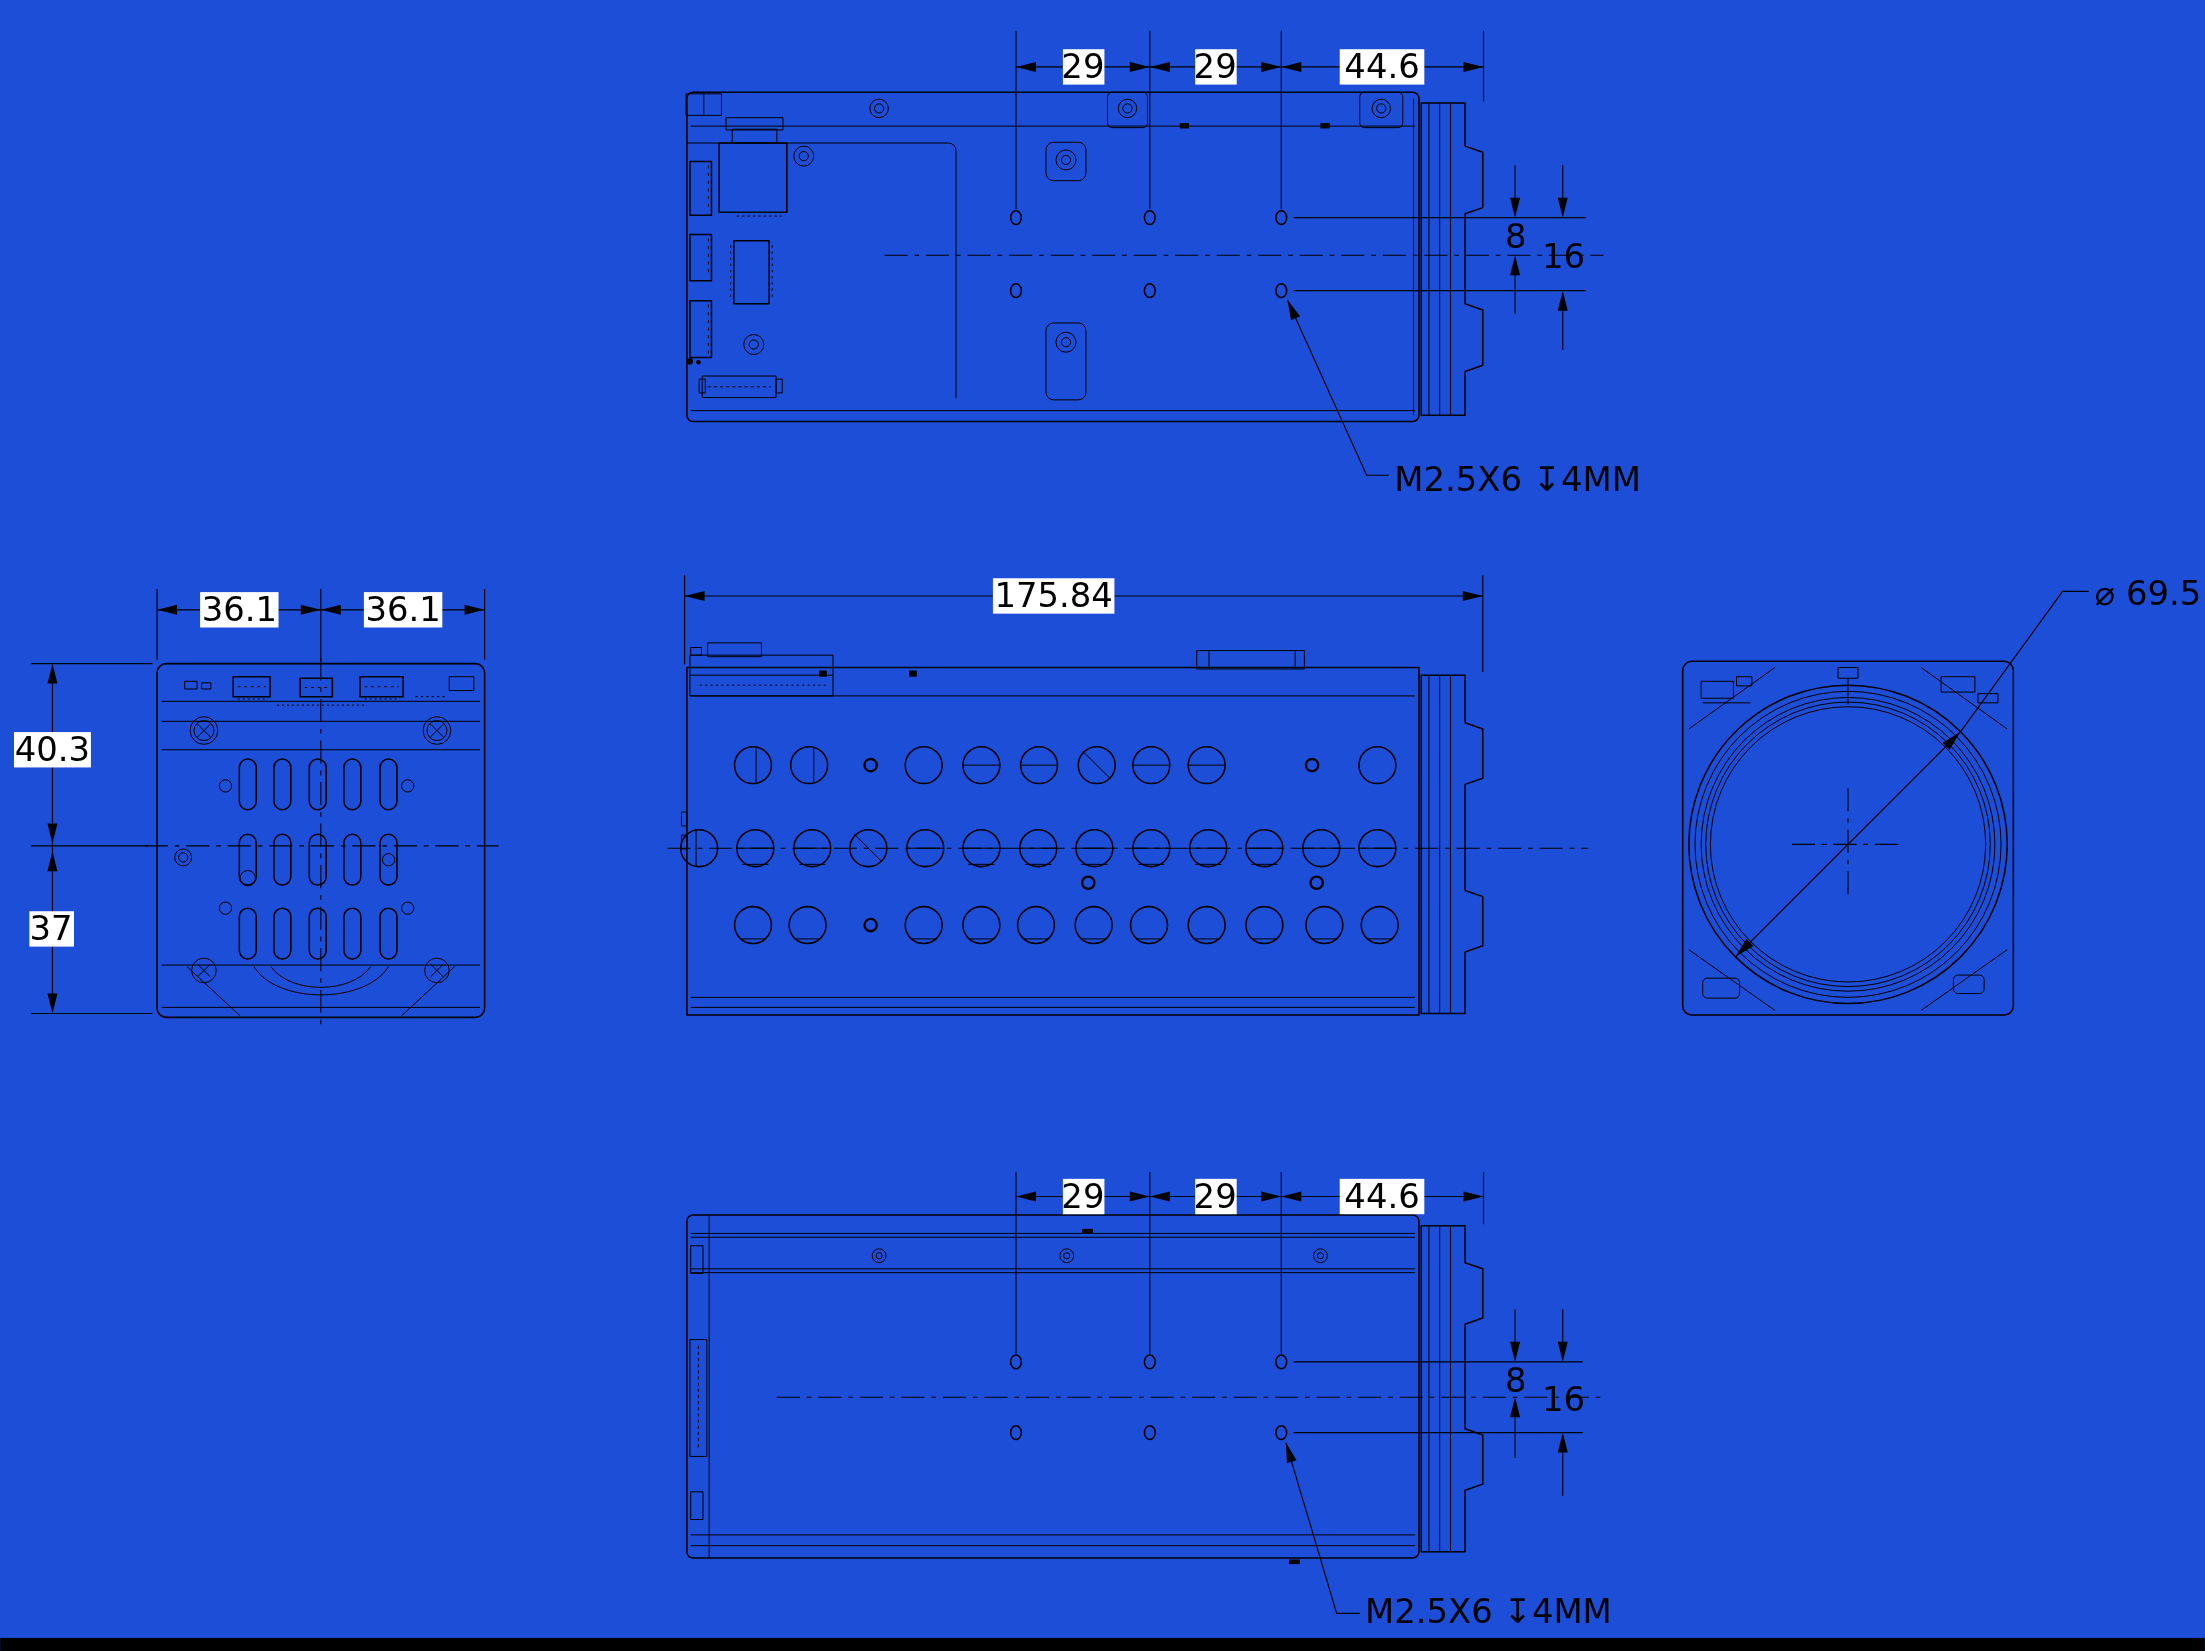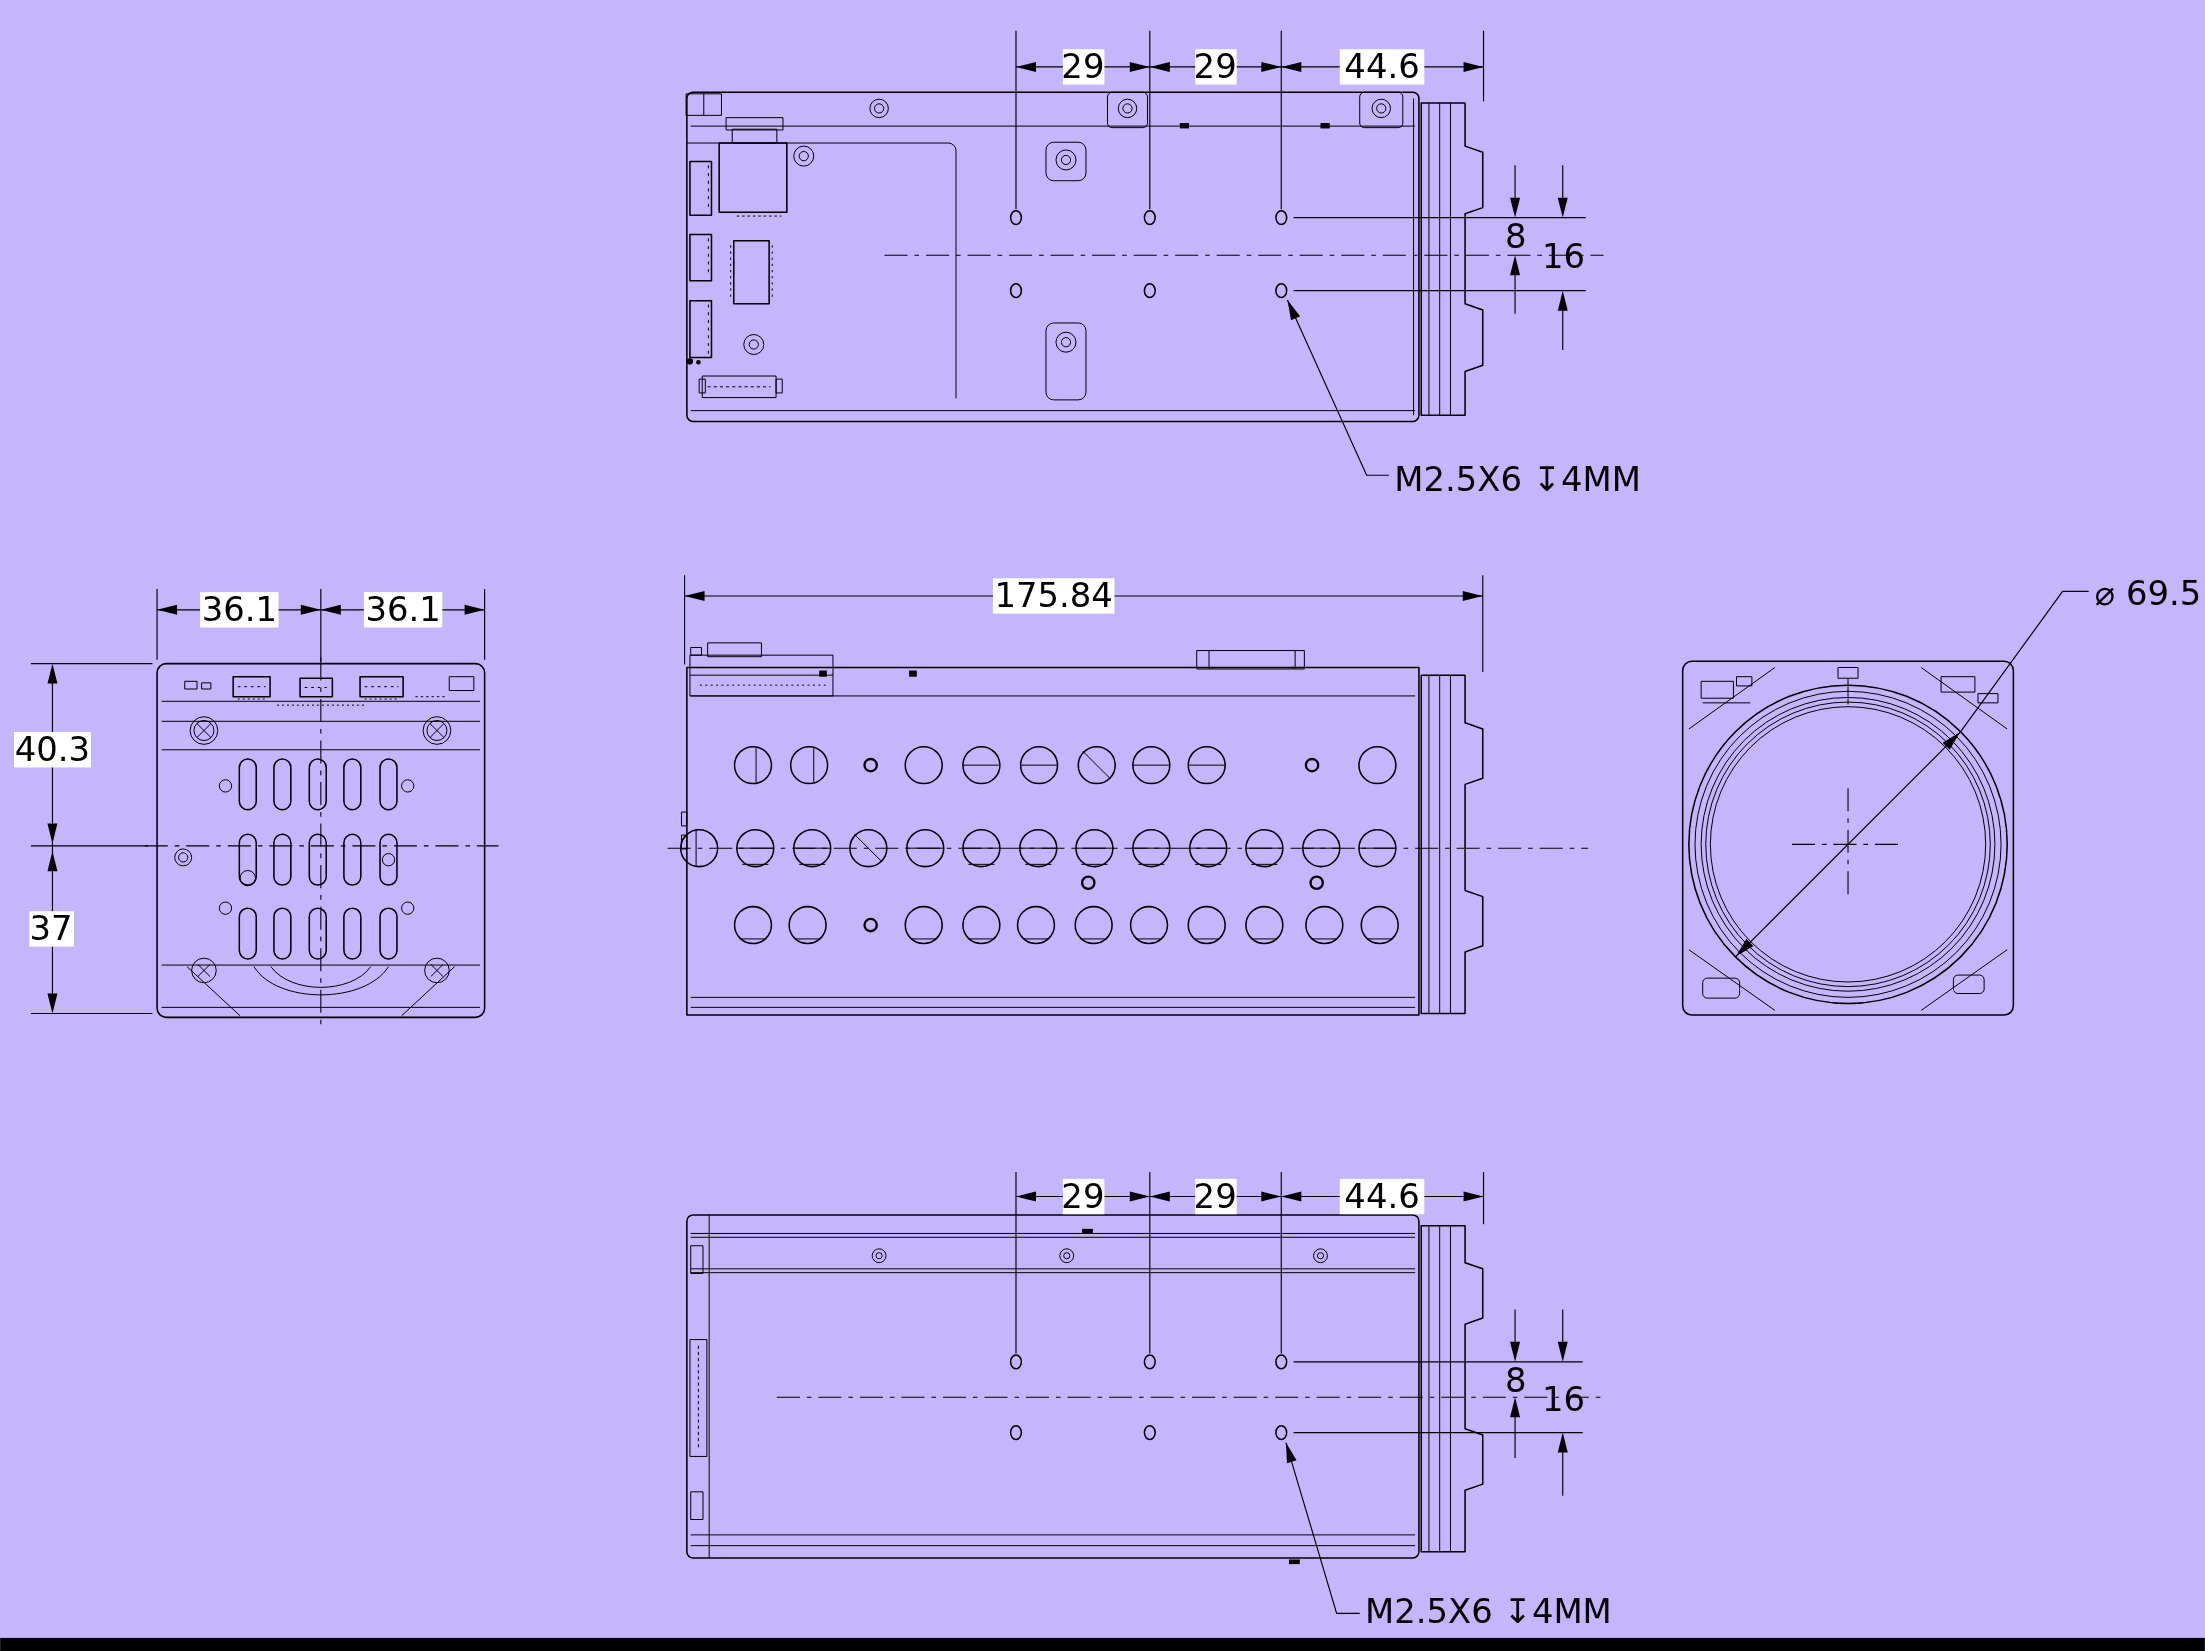--- a/index.html
+++ b/index.html
@@ -1,16 +1,16 @@
 <!DOCTYPE html>
 <html style="font-size:12.3px"><head>
 <meta charset="utf-8">
 <style>
   html,body{margin:0;padding:0;background:#fff}
-  .wrap{width:2205px;height:1651px;position:relative;background:#c4b5fd;overflow:hidden}
+  .wrap{width:2205px;height:1651px;position:relative;background:#1d4ed8;overflow:hidden}
   svg{display:block}
   .ln{fill:none;stroke:#000;stroke-width:2;stroke-linejoin:round}
   .th{fill:none;stroke:#000;stroke-width:1.3;stroke-linejoin:round}
   .dm{fill:none;stroke:#000;stroke-width:1.5}
   .cl{fill:none;stroke:#000;stroke-width:1.4;stroke-dasharray:30 9 6 9}
   .hz{fill:none;stroke:#000}
   .arr{fill:#000;stroke:none}
   .blk{fill:#000;stroke:none}
   .patch{fill:#fff;stroke:none}
   text{font-family:"DejaVu Sans","Liberation Sans",sans-serif;font-size:44px;fill:#000}

